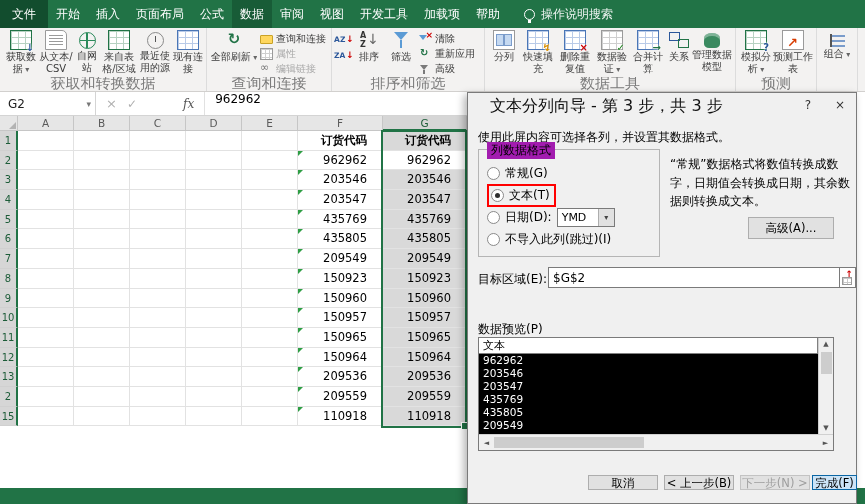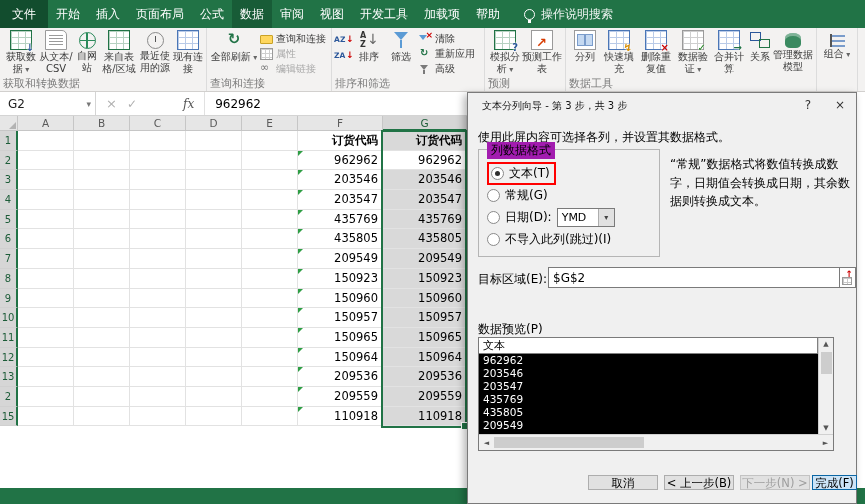--- a/index.html
+++ b/index.html
@@ -13,21 +13,21 @@
   .tab.file { background:#124d2e; padding:0 12px; }
   .tab.active { background:#185c37; }
   .ribbon-search { margin-left:16px; display:flex; align-items:center; gap:6px; color:rgba(255,255,255,.92); font-size:12px; }
   .bulb { width:11px; height:11px; border:1.4px solid #fff; border-radius:50%; position:relative; }
   .bulb::after { content:""; position:absolute; left:3px; bottom:-4px; width:3px; height:3px; background:#fff; }
 
   
   .ribbon { position:absolute; top:28px; left:0; right:0; height:64px; background:#f3f2f1; border-bottom:1px solid #d2d0ce; display:flex; overflow:hidden; }
   .rgroup { display:flex; flex-direction:column; border-right:1px solid #dcdcdc; padding:1px 3px 0; flex:none; }
   .rbtns { height:48px; display:flex; align-items:stretch; }
-  .rlabel { height:14px; font-size:11px; color:#7b7b7b; text-align:left; line-height:13px; white-space:nowrap; overflow:hidden; }
+  .rlabel { height:14px; font-size:15px; color:#7b7b7b; text-align:center; line-height:13px; white-space:nowrap; overflow:hidden; }
   .bigbtn { display:flex; flex-direction:column; align-items:center; padding-top:1px; flex:none; }
   .blabel { font-size:10px; line-height:1.15; text-align:center; color:#3b3b3b; word-break:break-all; overflow:hidden; max-height:23px; }
   .has-caret::after { content:" ▾"; font-size:8px; color:#666; }
   .smallcol { display:flex; flex-direction:column; padding-top:2px; flex:none; }
   .smallbtn { height:15px; display:flex; align-items:center; gap:3px; font-size:10px; color:#3b3b3b; padding:0 2px; white-space:nowrap; overflow:hidden; }
   .smallbtn.disabled { color:#a8a8a8; }
   .minibtn { width:18px; height:16px; display:flex; align-items:center; justify-content:center; font-size:7.5px; font-weight:bold; color:#2b579a; border:1px solid transparent; }
   .minibtn::after { content:"↓"; font-size:9px; color:#c00; margin-left:1px; }
 
   
@@ -70,21 +70,21 @@
   .is-folder { background:#ffd75e; border:1px solid #c9a227; height:9px !important; margin-top:2px; border-radius:1px; }
   .is-grid { border:1px solid #9a9a9a; background-image:linear-gradient(#cfcfcf 1px,transparent 1px),linear-gradient(90deg,#cfcfcf 1px,transparent 1px); background-size:4px 4px; background-color:#fff; }
   .is-link::before{content:"∞"; position:absolute; left:0; top:-2px; font-size:11px; color:#7a7a7a;}
   .is-clear::before{content:""; position:absolute; left:0; top:2px; border-left:4px solid transparent; border-right:4px solid transparent; border-top:5px solid #5b9bd5;}
   .is-clear::after{content:"×"; position:absolute; right:-1px; top:-3px; font-size:9px; font-weight:bold; color:#c00;}
   .is-reapply::before{content:"↻"; position:absolute; left:1px; top:-1px; font-size:10px; color:#217346; font-weight:bold;}
   .is-adv::before{content:""; position:absolute; left:1px; top:2px; border-left:4px solid transparent; border-right:4px solid transparent; border-top:5px solid #7a7a7a;}
   .is-adv::after{content:""; position:absolute; left:4px; top:7px; width:1.5px; height:4px; background:#7a7a7a;}
 
   
-  .fbar { position:absolute; top:92px; left:0; width:782px; height:24px; background:#fff; border-bottom:1px solid #d4d4d4; display:flex; align-items:center; }
+  .fbar { position:absolute; top:92px; left:0; width:782px; height:24px; background:#fff; border-bottom:1px solid #d4d4d4; display:flex; }
   .namebox { width:96px; height:100%; border-right:1px solid #d4d4d4; display:flex; align-items:center; padding:0 4px 0 8px; font-size:12px; color:#222; }
   .namebox .nm { flex:1; }
   .nb-caret { font-size:9px; color:#777; }
   .fbtns { display:flex; align-items:center; gap:10px; padding:0 10px; border-right:1px solid #e1e1e1; height:100%; }
   .fb-x { color:#b0b0b0; font-size:13px; }
   .fb-check { color:#b0b0b0; font-size:12px; }
   .fb-fx { color:#555; font-size:12px; font-style:italic; font-family:"DejaVu Serif","Liberation Serif",serif;margin-left:36px; }
   .fvalue { padding-left:10px; font-size:12px; color:#000; }
 
   
@@ -93,35 +93,35 @@
   .corner { width:18px; background:#e6e6e6; border-right:1px solid #c6c6c6; border-bottom:1px solid #c6c6c6; position:relative; flex:none; }
   .corner::after { content:""; position:absolute; right:1px; bottom:1px; border-left:7px solid transparent; border-bottom:7px solid #b3b3b3; }
   .ch { background:#e6e6e6; border-right:1px solid #c6c6c6; border-bottom:1px solid #c6c6c6; font-size:10.5px; color:#5a5a5a; text-align:center; line-height:14px; flex:none; }
   .ch.sel { background:#d6d6d6; border-bottom:2px solid #217346; color:#1c5c38; }
   .w56{width:56px;} .wF{width:85px;} .wG{width:84px;}
   .tr { display:flex; height:19.7px; }
   .rh { width:18px; background:#e6e6e6; border-right:1px solid #c6c6c6; border-bottom:1px solid #d0d0d0; font-size:10px; color:#5a5a5a; text-align:center; line-height:19px; flex:none; }
   .rh.sel { background:#d6d6d6; border-right:2px solid #217346; color:#1c5c38; }
   .empty5 { width:280px; border-bottom:1px solid #e2e2e2; flex:none;
             background-image:repeating-linear-gradient(90deg,transparent 0 55px,#e2e2e2 55px 56px); }
-  .cf,.cg { border-right:1px solid #e2e2e2; border-bottom:1px solid #e2e2e2; font-size:11.5px; text-align:right; padding-right:4px; line-height:18.7px; color:#000; position:relative; flex:none; overflow:hidden; }
+  .cf,.cg { border-right:1px solid #e2e2e2; border-bottom:1px solid #e2e2e2; font-size:11.5px; text-align:right; padding-right:15px; line-height:18.7px; color:#000; position:relative; flex:none; overflow:hidden; }
   .cf { width:85px; } .cg { width:84px; }
   .bold { font-weight:bold; }
   .err::before { content:""; position:absolute; left:0; top:0; border-top:5px solid #2e9e44; border-right:5px solid transparent; }
   .gsel { background:#d9d9d9; }
   .gsel.active { background:#ffffff; }
   .sel-outline { position:absolute; left:381px; top:14px; width:86px; height:298px; border:2px solid #217346; pointer-events:none; }
   .sel-outline::after { content:""; position:absolute; right:-4px; bottom:-4px; width:6px; height:6px; background:#217346; border:1px solid #fff; }
 
   .status { position:absolute; left:0; bottom:0; width:865px; height:16px; background:#217346; }
 
   
   .dlg { position:absolute; left:467px; top:92px; width:390px; height:412px; background:#f0f0f0; border:1px solid #7a7a7a; box-shadow:-3px 3px 8px rgba(0,0,0,.3); z-index:10; font-size:12px; color:#000; }
   .dlg-titlebar { height:26px; display:flex; align-items:center; }
-  .dlg-title { padding-left:14px; flex:1; font-size:10px; color:#111; white-space:nowrap; overflow:hidden; }
+  .dlg-title { padding-left:22px; flex:1; font-size:16px; color:#111; white-space:nowrap; overflow:hidden; }
   .dlg-ctl { width:32px; height:26px; text-align:center; line-height:25px; font-size:12px; color:#333; flex:none; }
   .dlg-desc { position:absolute; left:10px; top:36px; font-size:12px; }
   .fmt-group { position:absolute; left:10px; top:56px; width:182px; height:108px; border:1px solid #b5b5b5; padding:12px 8px 0; }
   .legend { position:absolute; top:-8px; left:8px; background:#a21caf; padding:0 4px; font-size:12px; }
   .opt { height:22px; display:flex; align-items:center; }
   .rb { width:13px; height:13px; border:1px solid #8a8a8a; border-radius:50%; background:#fff; display:inline-block; position:relative; margin-right:5px; flex:none; }
   .rb.on::after { content:""; position:absolute; left:3px; top:3px; right:3px; bottom:3px; border-radius:50%; background:#2f2f2f; }
   .hlwrap { display:inline-flex; align-items:center; border:2px solid #ff0000; padding:1px 4px 1px 2px; }
   .combo { margin-left:5px; width:58px; height:19px; border:1px solid #7a7a7a; background:#fff; display:flex; align-items:center; padding-left:4px; font-size:11px; }
   .combo-caret { margin-left:auto; width:16px; height:100%; background:#e1e1e1; border-left:1px solid #adadad; text-align:center; font-size:8px; line-height:17px; color:#444; }
@@ -258,64 +258,64 @@
             <span class="is is-adv"></span>
             <span>高级</span>
           </div>
         </div>
       </div>
       <div class="rlabel">排序和筛选</div>
     </div>
 
     <div class="rgroup">
       <div class="rbtns">
+        <div class="bigbtn" style="width:32px">
+          <span class="ic i-split"></span>
+          <span class="blabel">分列</span>
+        </div>
+        <div class="bigbtn" style="width:36px">
+          <span class="ic grid blue ov-zig"></span>
+          <span class="blabel">快速填充</span>
+        </div>
+        <div class="bigbtn" style="width:38px">
+          <span class="ic grid blue ov-x"></span>
+          <span class="blabel">删除重复值</span>
+        </div>
+        <div class="bigbtn" style="width:36px">
+          <span class="ic grid ov-check"></span>
+          <span class="blabel has-caret">数据验证</span>
+        </div>
+        <div class="bigbtn" style="width:36px">
+          <span class="ic grid blue ov-right"></span>
+          <span class="blabel">合并计算</span>
+        </div>
+        <div class="bigbtn" style="width:26px">
+          <span class="ic i-rel"></span>
+          <span class="blabel">关系</span>
+        </div>
+        <div class="bigbtn" style="width:40px">
+          <span class="ic i-db"></span>
+          <span class="blabel">管理数据模型</span>
+        </div>
+      </div>
+      <div class="rlabel">数据工具</div>
+    </div>
+
+    <div class="rgroup">
+      <div class="rbtns">
         <div class="bigbtn" style="width:34px">
           <span class="ic grid green ov-q"></span>
           <span class="blabel has-caret">模拟分析</span>
         </div>
         <div class="bigbtn" style="width:40px">
           <span class="ic i-chart"></span>
           <span class="blabel">预测工作表</span>
         </div>
       </div>
       <div class="rlabel">预测</div>
-    </div>
-
-    <div class="rgroup">
-      <div class="rbtns">
-        <div class="bigbtn" style="width:32px">
-          <span class="ic i-split"></span>
-          <span class="blabel">分列</span>
-        </div>
-        <div class="bigbtn" style="width:36px">
-          <span class="ic grid blue ov-zig"></span>
-          <span class="blabel">快速填充</span>
-        </div>
-        <div class="bigbtn" style="width:38px">
-          <span class="ic grid blue ov-x"></span>
-          <span class="blabel">删除重复值</span>
-        </div>
-        <div class="bigbtn" style="width:36px">
-          <span class="ic grid ov-check"></span>
-          <span class="blabel has-caret">数据验证</span>
-        </div>
-        <div class="bigbtn" style="width:36px">
-          <span class="ic grid blue ov-right"></span>
-          <span class="blabel">合并计算</span>
-        </div>
-        <div class="bigbtn" style="width:26px">
-          <span class="ic i-rel"></span>
-          <span class="blabel">关系</span>
-        </div>
-        <div class="bigbtn" style="width:40px">
-          <span class="ic i-db"></span>
-          <span class="blabel">管理数据模型</span>
-        </div>
-      </div>
-      <div class="rlabel">数据工具</div>
     </div>
 
     <div class="rgroup">
       <div class="rbtns">
         <div class="bigbtn" style="width:34px">
           <span class="ic i-group"></span>
           <span class="blabel has-caret">组合</span>
         </div>
       </div>
       <div class="rlabel"></div>
@@ -447,44 +447,45 @@
     <div class="dlg-titlebar">
       <span class="dlg-title">文本分列向导 - 第 3 步，共 3 步</span>
       <div class="dlg-ctl">?</div>
       <div class="dlg-ctl">×</div>
     </div>
     <div class="dlg-desc">使用此屏内容可选择各列，并设置其数据格式。</div>
 
     <div class="fmt-group">
       <span class="legend">列数据格式</span>
       <div class="opt">
+        <span class="rb"></span>
+        <span>常规(G)</span>
+      </div>
+      <div class="opt">
         <span class="hlwrap">
           <span class="rb on"></span>
           <span>文本(T)</span>
         </span>
-      </div>
-      <div class="opt">
-        <span class="rb"></span>
-        <span>常规(G)</span>
       </div>
       <div class="opt">
         <span class="rb"></span>
         <span>日期(D):</span>
         <span class="combo">
           <span>YMD</span>
           <span class="combo-caret">▾</span>
         </span>
       </div>
       <div class="opt">
         <span class="rb"></span>
         <span>不导入此列(跳过)(I)</span>
       </div>
     </div>
 
     <div class="dlg-hint">“常规”数据格式将数值转换成数字，日期值会转换成日期，其余数据则转换成文本。</div>
+    <button class="wbtn adv">高级(A)...</button>
 
     <span class="dest-label">目标区域(E):</span>
     <div class="dest-input">
       <span>$G$2</span>
     </div>
     <div class="dest-pick">
       <span class="pick-ic"></span>
     </div>
 
     <div class="pv-label">数据预览(P)</div>

